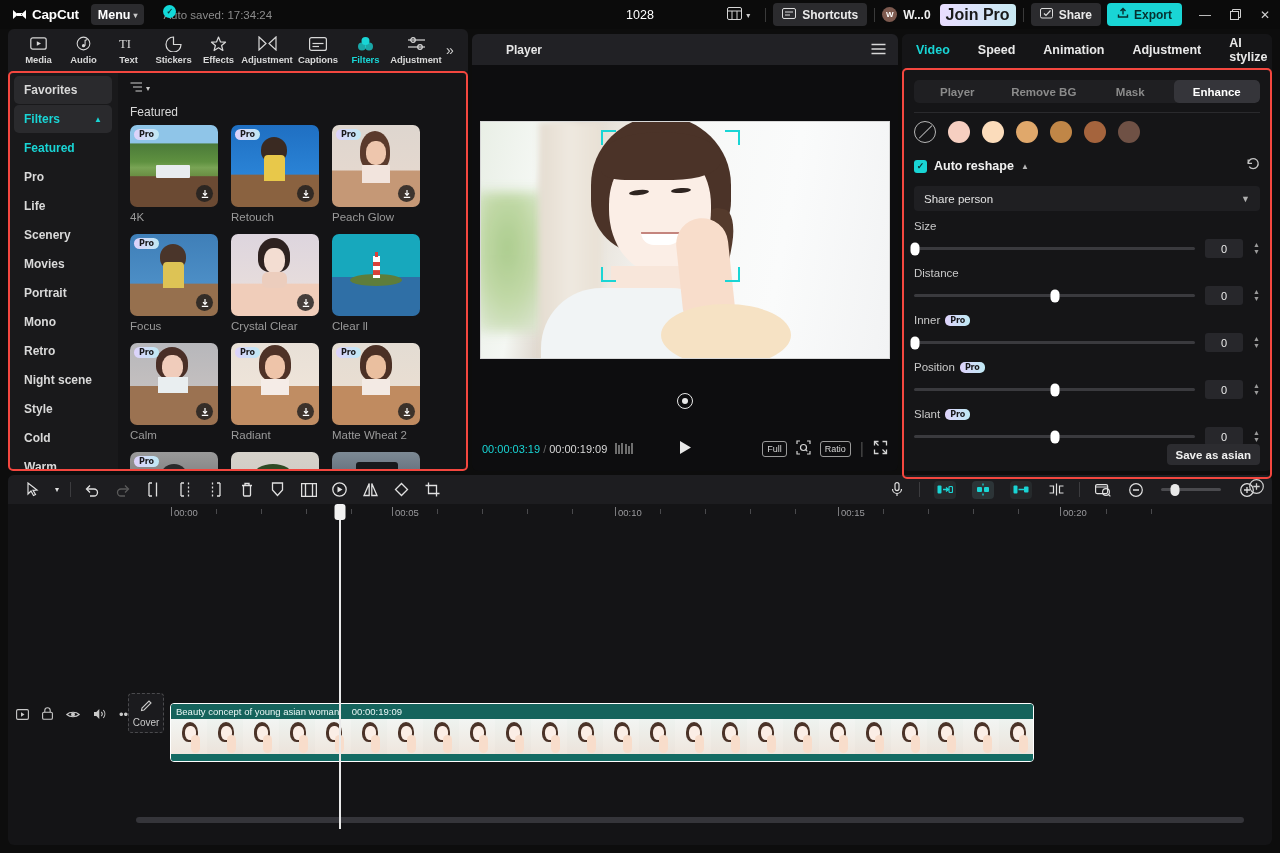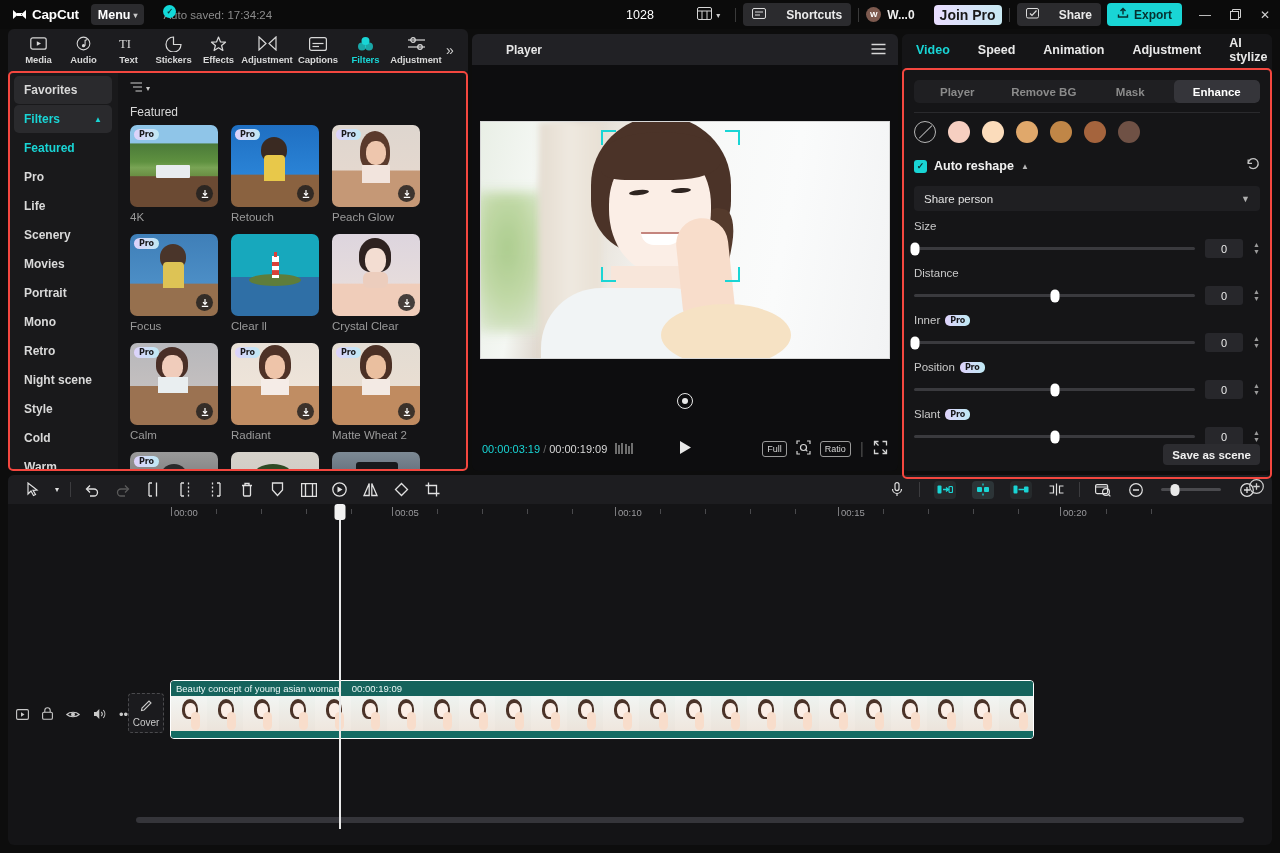--- a/index.html
+++ b/index.html
@@ -48,35 +48,35 @@
     position: absolute; left: 0; right: 0;
     text-align: center; font-size: 12.5px; color: #fff; font-weight: 400;
     pointer-events: none;
   }
   .tb-right {
     margin-left: auto; display: flex; align-items: center; gap: 0px; padding-right: 0px;
   }
   .layout-btn { display: flex; align-items: center; gap: 4px; padding: 0 8px; height:22px;}
   .vsep { width: 1px; height: 14px; background: #3a3a3a; margin: 0 7px; }
   .pill {
-    display: flex; align-items: center; gap: 20px;
+    display: flex; align-items: center; gap: 6px;
     background: #2b2b2e; border-radius: 4px; height: 23px; padding: 0 9px;
     font-size: 12px; color: #eaeaea; font-weight: 600;
   }
   .user-chip { display:flex; align-items:center; gap:6px; }
   .avatar {
     width: 15px; height: 15px; border-radius: 50%;
     background: #7d5a4f; color:#fff; font-size:8px;
     display:flex;align-items:center;justify-content:center; font-weight:700;
   }
   .uname { font-size: 12px; color: #f0f0f0; font-weight: 600; }
   .joinpro {
     background: linear-gradient(90deg,#e9ddff,#c8e9f2);
-    color: #191919; font-size: 14px; font-weight: 700;
-    border-radius: 4px; padding: 2px 6px; margin-left: 13px;
+    color: #191919; font-size: 16px; font-weight: 700;
+    border-radius: 4px; padding: 2px 6px; margin-left: 3px;
   }
   .export-btn {
     background: #19d5d5; color: #06302f; font-weight: 700;
     border-radius: 4px; height: 23px; padding: 0 10px;
     display: flex; align-items: center; gap: 5px; font-size: 12px;
     margin-left: 6px;
   }
   .wincontrols { display: flex; align-items: center; margin-left: 8px; }
   .wc { width: 30px; height: 29px; display: flex; align-items:center; justify-content:center; color:#d0d0d0; font-size: 12px;}
 
@@ -308,21 +308,21 @@
   .tracks { position: absolute; top: 55px; left: 0; right: 0; bottom: 16px; }
   .trkhead { position: absolute; left: 0; width: 120px; top: 0; bottom: 0; }
   .trk-ctrls { position: absolute; top: 176px; left: 8px; display: flex; align-items: center; gap: 13px; color: #c8c8c8; }
   .cover-btn {
     position: absolute; top: 163px; left: 120px; width: 36px; height: 40px;
     border: 1px dashed #4a4a4d; border-radius: 4px; background: #1b1b1e;
     display: flex; flex-direction: column; align-items: center; justify-content: center; gap: 1px;
   }
   .cover-btn .lb { font-size: 10px; color: #cacaca; }
   .clip {
-    position: absolute; top: 150px; left: 162px; width: 864px; height: 59px;
+    position: absolute; top: 173px; left: 162px; width: 864px; height: 59px;
     border: 1.5px solid #ffffff; border-radius: 4px; overflow: hidden; background: #146b63;
   }
   .clip-hdr {
     height: 15px; background: #15635c; display: flex; align-items: center; gap: 10px;
     padding: 0 5px; font-size: 9.5px; color: #eaf7f6;
   }
   .clip-thumbs { position: absolute; top: 15px; left: 0; right: 0; height: 36px; display: flex; overflow: hidden;}
   .clip-foot { position: absolute; bottom: 0; left:0; right:0; height: 7px; background: #146b63; }
   .playhead { position: absolute; top: 29px; bottom: 16px; left: 331px; width: 1.5px; background: #e9e9e9; z-index: 20; }
   .playhead-cap {
@@ -627,42 +627,42 @@
                   <path d="M5 1 v5 M3 4.2 L5 6.3 L7 4.2" stroke="#fff" stroke-width="1.2" fill="none"></path>
                   <path d="M1.8 8.3 h6.4" stroke="#fff" stroke-width="1.2"></path>
                 </svg>
               </div>
           </div>
           <div class="flabel">Focus</div>
         </div>
 
         <div class="fcard">
           <div class="fthumb">
-            <div class="img" style="background:linear-gradient(180deg,#17a8bd 0%,#17a8bd 52%,#2f6fa6 53%,#2f6fa6 100%);"></div>
-            <div style="position:absolute;left:18px;top:40px;width:52px;height:12px;background:#5e7d3b;border-radius:50%;"></div>
-            <div style="position:absolute;left:41px;top:22px;width:7px;height:22px;background:linear-gradient(180deg,#fff 0,#fff 25%,#d9413a 26%,#d9413a 45%,#fff 46%,#fff 65%,#d9413a 66%,#d9413a 85%,#fff 86%);"></div>
-            <div style="position:absolute;left:43px;top:18px;width:3px;height:5px;background:#d9413a;"></div>
-          </div>
-          <div class="flabel">Clear ll</div>
-        </div>
-
-        <div class="fcard">
-          <div class="fthumb">
             <div class="img" style="background:linear-gradient(180deg,#ddd5de 0%,#e6dcdc 60%,#f0cdba 61%,#f0cdba 100%);"></div>
             <div style="position:absolute;left:27px;top:4px;width:32px;height:34px;background:#2e2220;border-radius:50% 50% 35% 35%;"></div>
             <div style="position:absolute;left:33px;top:14px;width:21px;height:25px;background:#f3ddd2;border-radius:45%;"></div>
             <div style="position:absolute;left:31px;top:38px;width:25px;height:16px;background:#eccdbd;border-radius:6px;"></div>
             <div class="dl">
                 <svg width="10" height="10" viewBox="0 0 10 10">
                   <path d="M5 1 v5 M3 4.2 L5 6.3 L7 4.2" stroke="#fff" stroke-width="1.2" fill="none"></path>
                   <path d="M1.8 8.3 h6.4" stroke="#fff" stroke-width="1.2"></path>
                 </svg>
               </div>
           </div>
           <div class="flabel">Crystal Clear</div>
+        </div>
+
+        <div class="fcard">
+          <div class="fthumb">
+            <div class="img" style="background:linear-gradient(180deg,#17a8bd 0%,#17a8bd 52%,#2f6fa6 53%,#2f6fa6 100%);"></div>
+            <div style="position:absolute;left:18px;top:40px;width:52px;height:12px;background:#5e7d3b;border-radius:50%;"></div>
+            <div style="position:absolute;left:41px;top:22px;width:7px;height:22px;background:linear-gradient(180deg,#fff 0,#fff 25%,#d9413a 26%,#d9413a 45%,#fff 46%,#fff 65%,#d9413a 66%,#d9413a 85%,#fff 86%);"></div>
+            <div style="position:absolute;left:43px;top:18px;width:3px;height:5px;background:#d9413a;"></div>
+          </div>
+          <div class="flabel">Clear ll</div>
         </div>
 
         <div class="fcard">
           <div class="fthumb">
             <div class="img" style="background:linear-gradient(180deg,#b7b7bb 0%,#c3bfbf 52%,#9b7251 53%,#9b7251 100%);"></div>
             <div style="position:absolute;left:26px;top:4px;width:32px;height:32px;background:#4a2f27;border-radius:50% 50% 40% 40%;"></div>
             <div style="position:absolute;left:32px;top:12px;width:21px;height:24px;background:#f0ccbb;border-radius:45%;"></div>
             <div style="position:absolute;left:28px;top:34px;width:30px;height:16px;background:#e9eef0;"></div>
             <div class="probadge">Pro</div>
             <div class="dl">
@@ -954,21 +954,21 @@
             </div>
           <div class="numbox">0</div>
           <div class="spin">
               <span>▲</span>
               <span>▼</span>
             </div>
         </div>
       </div>
     </div>
 
-    <div class="savepreset">Save as scene</div>
+    <div class="savepreset">Save as asian</div>
   </div>
   <div class="red-box" style="left:902px;top:68px;width:370px;height:411px;"></div>
 
   <div class="timeline">
     <div class="tl-toolbar">
       <span class="tl-ic">
           <svg width="13" height="15" viewBox="0 0 13 15">
             <path d="M1 1 L1 12 L4 9 L6.5 13.5 L8.5 12.5 L6 8.3 L10 8 Z" fill="none" stroke="currentColor" stroke-width="1.2"></path>
           </svg>
         </span>

